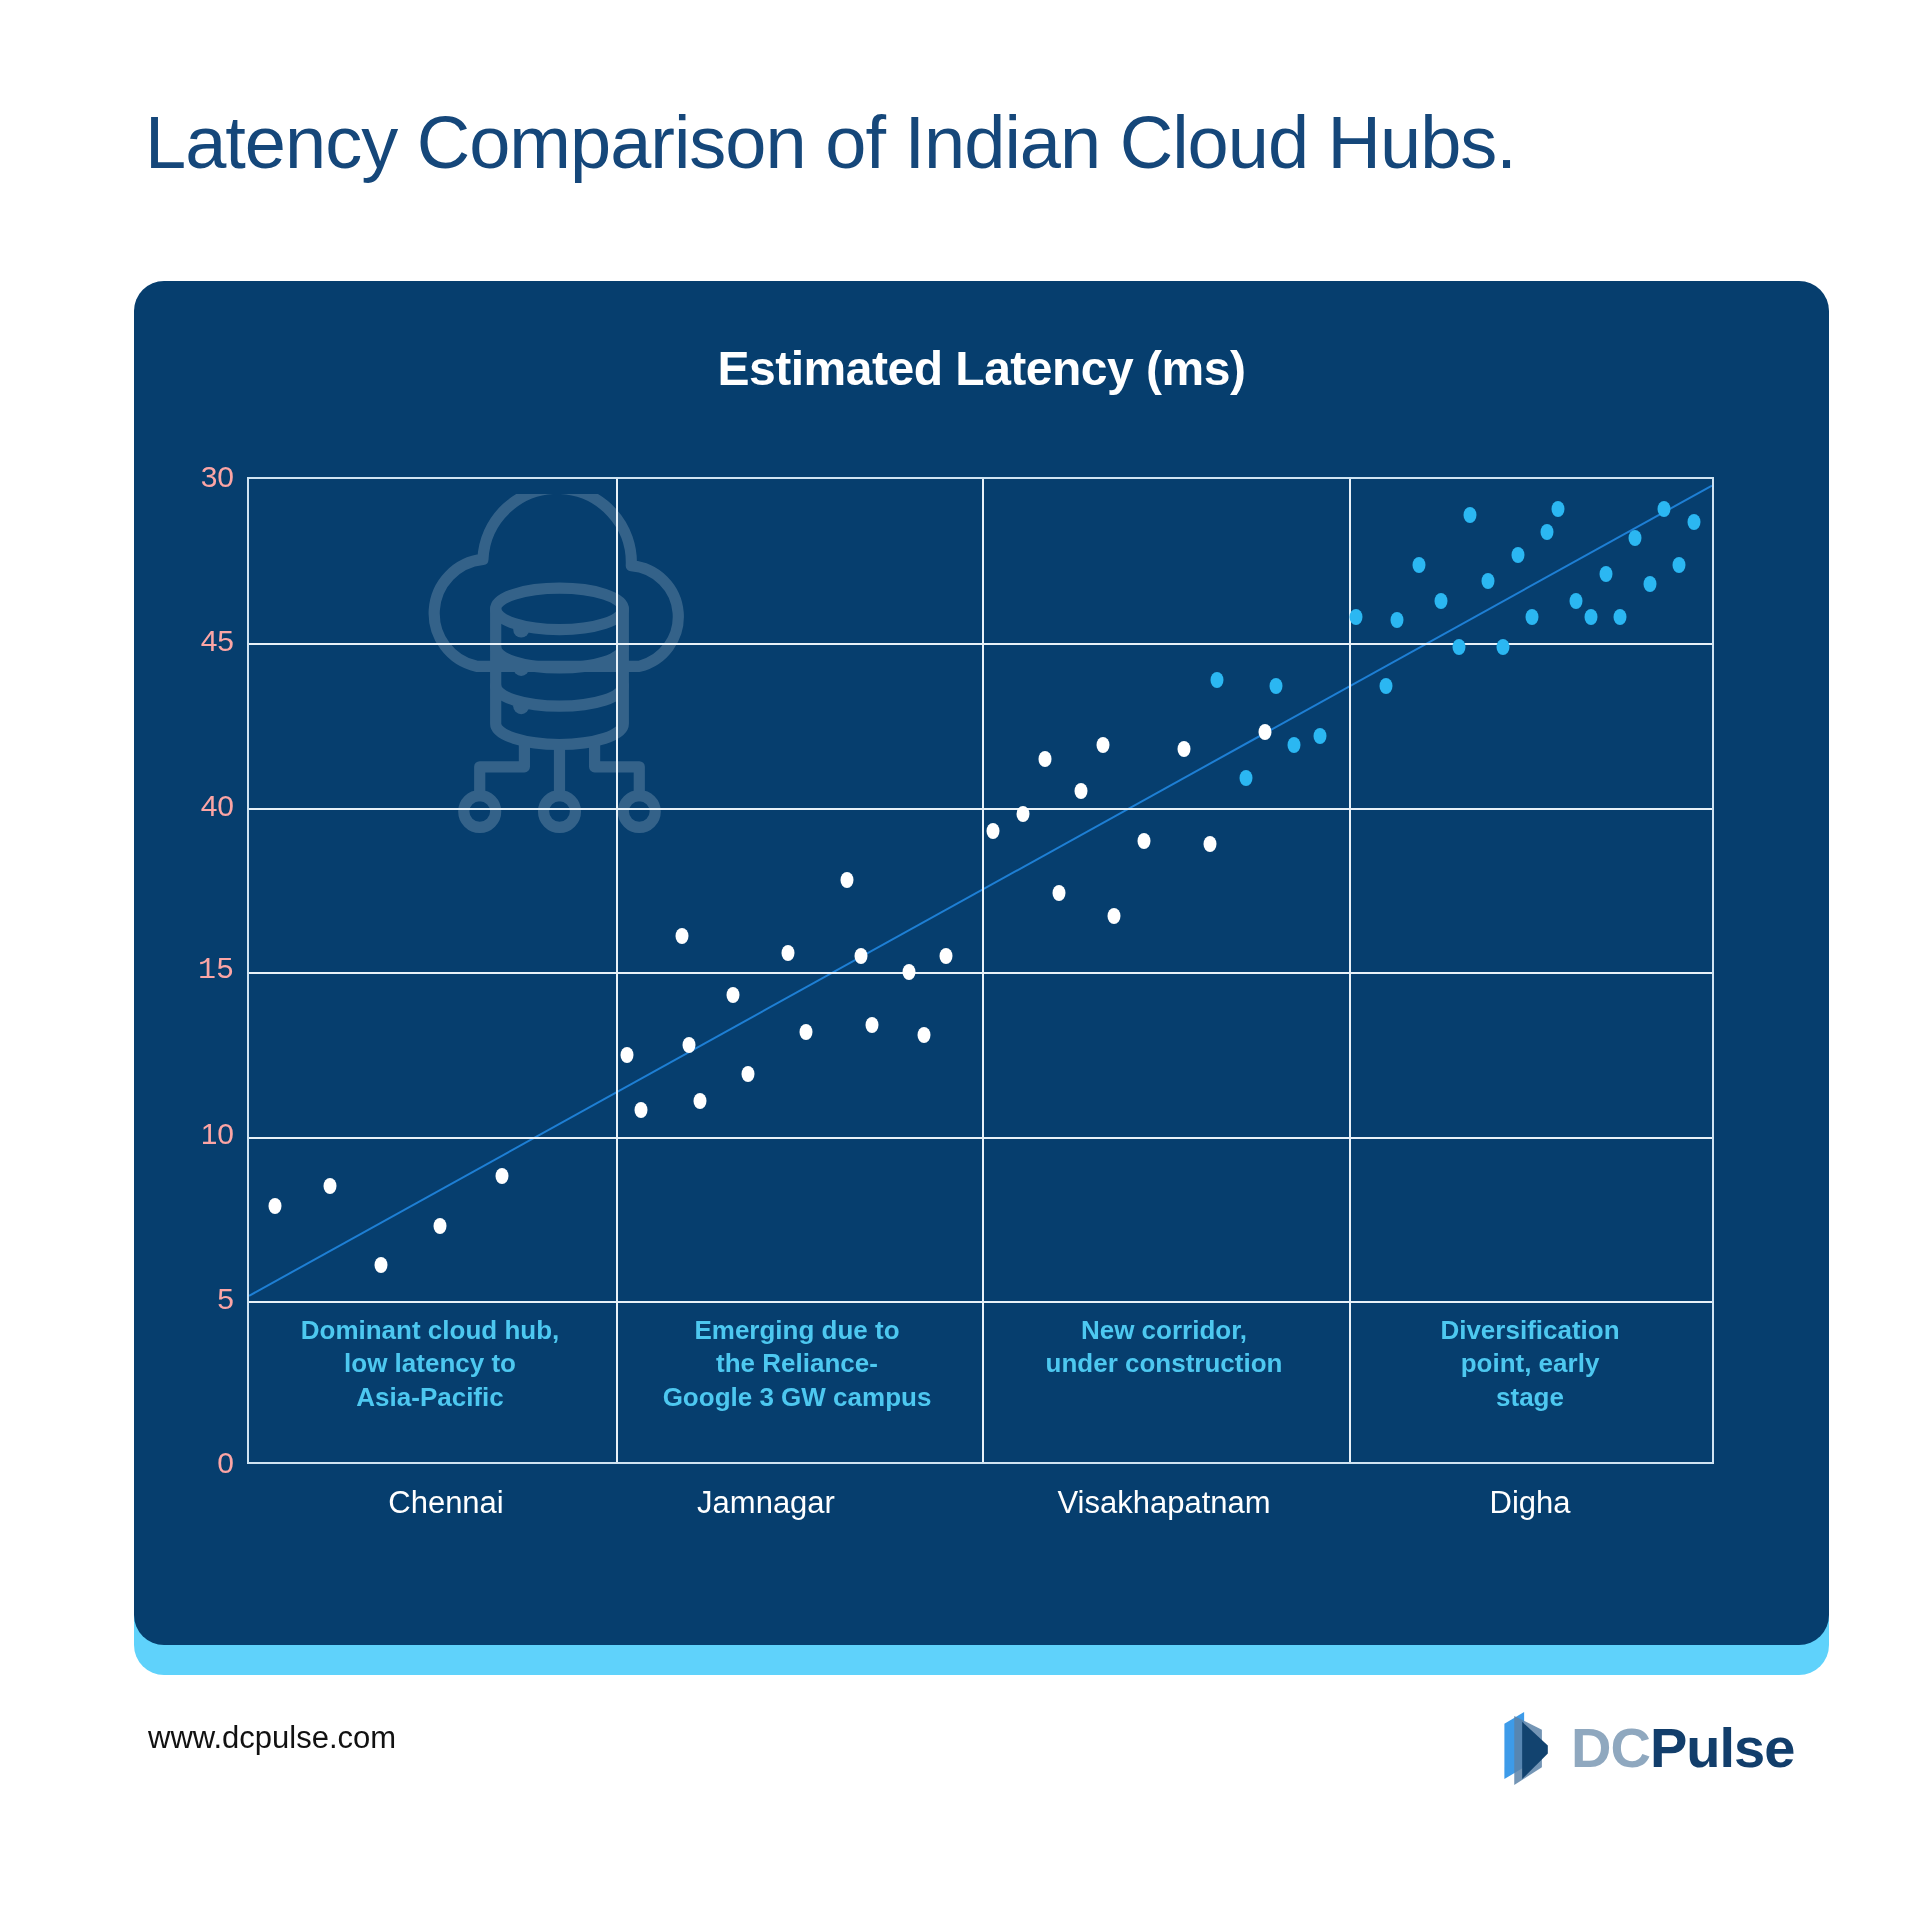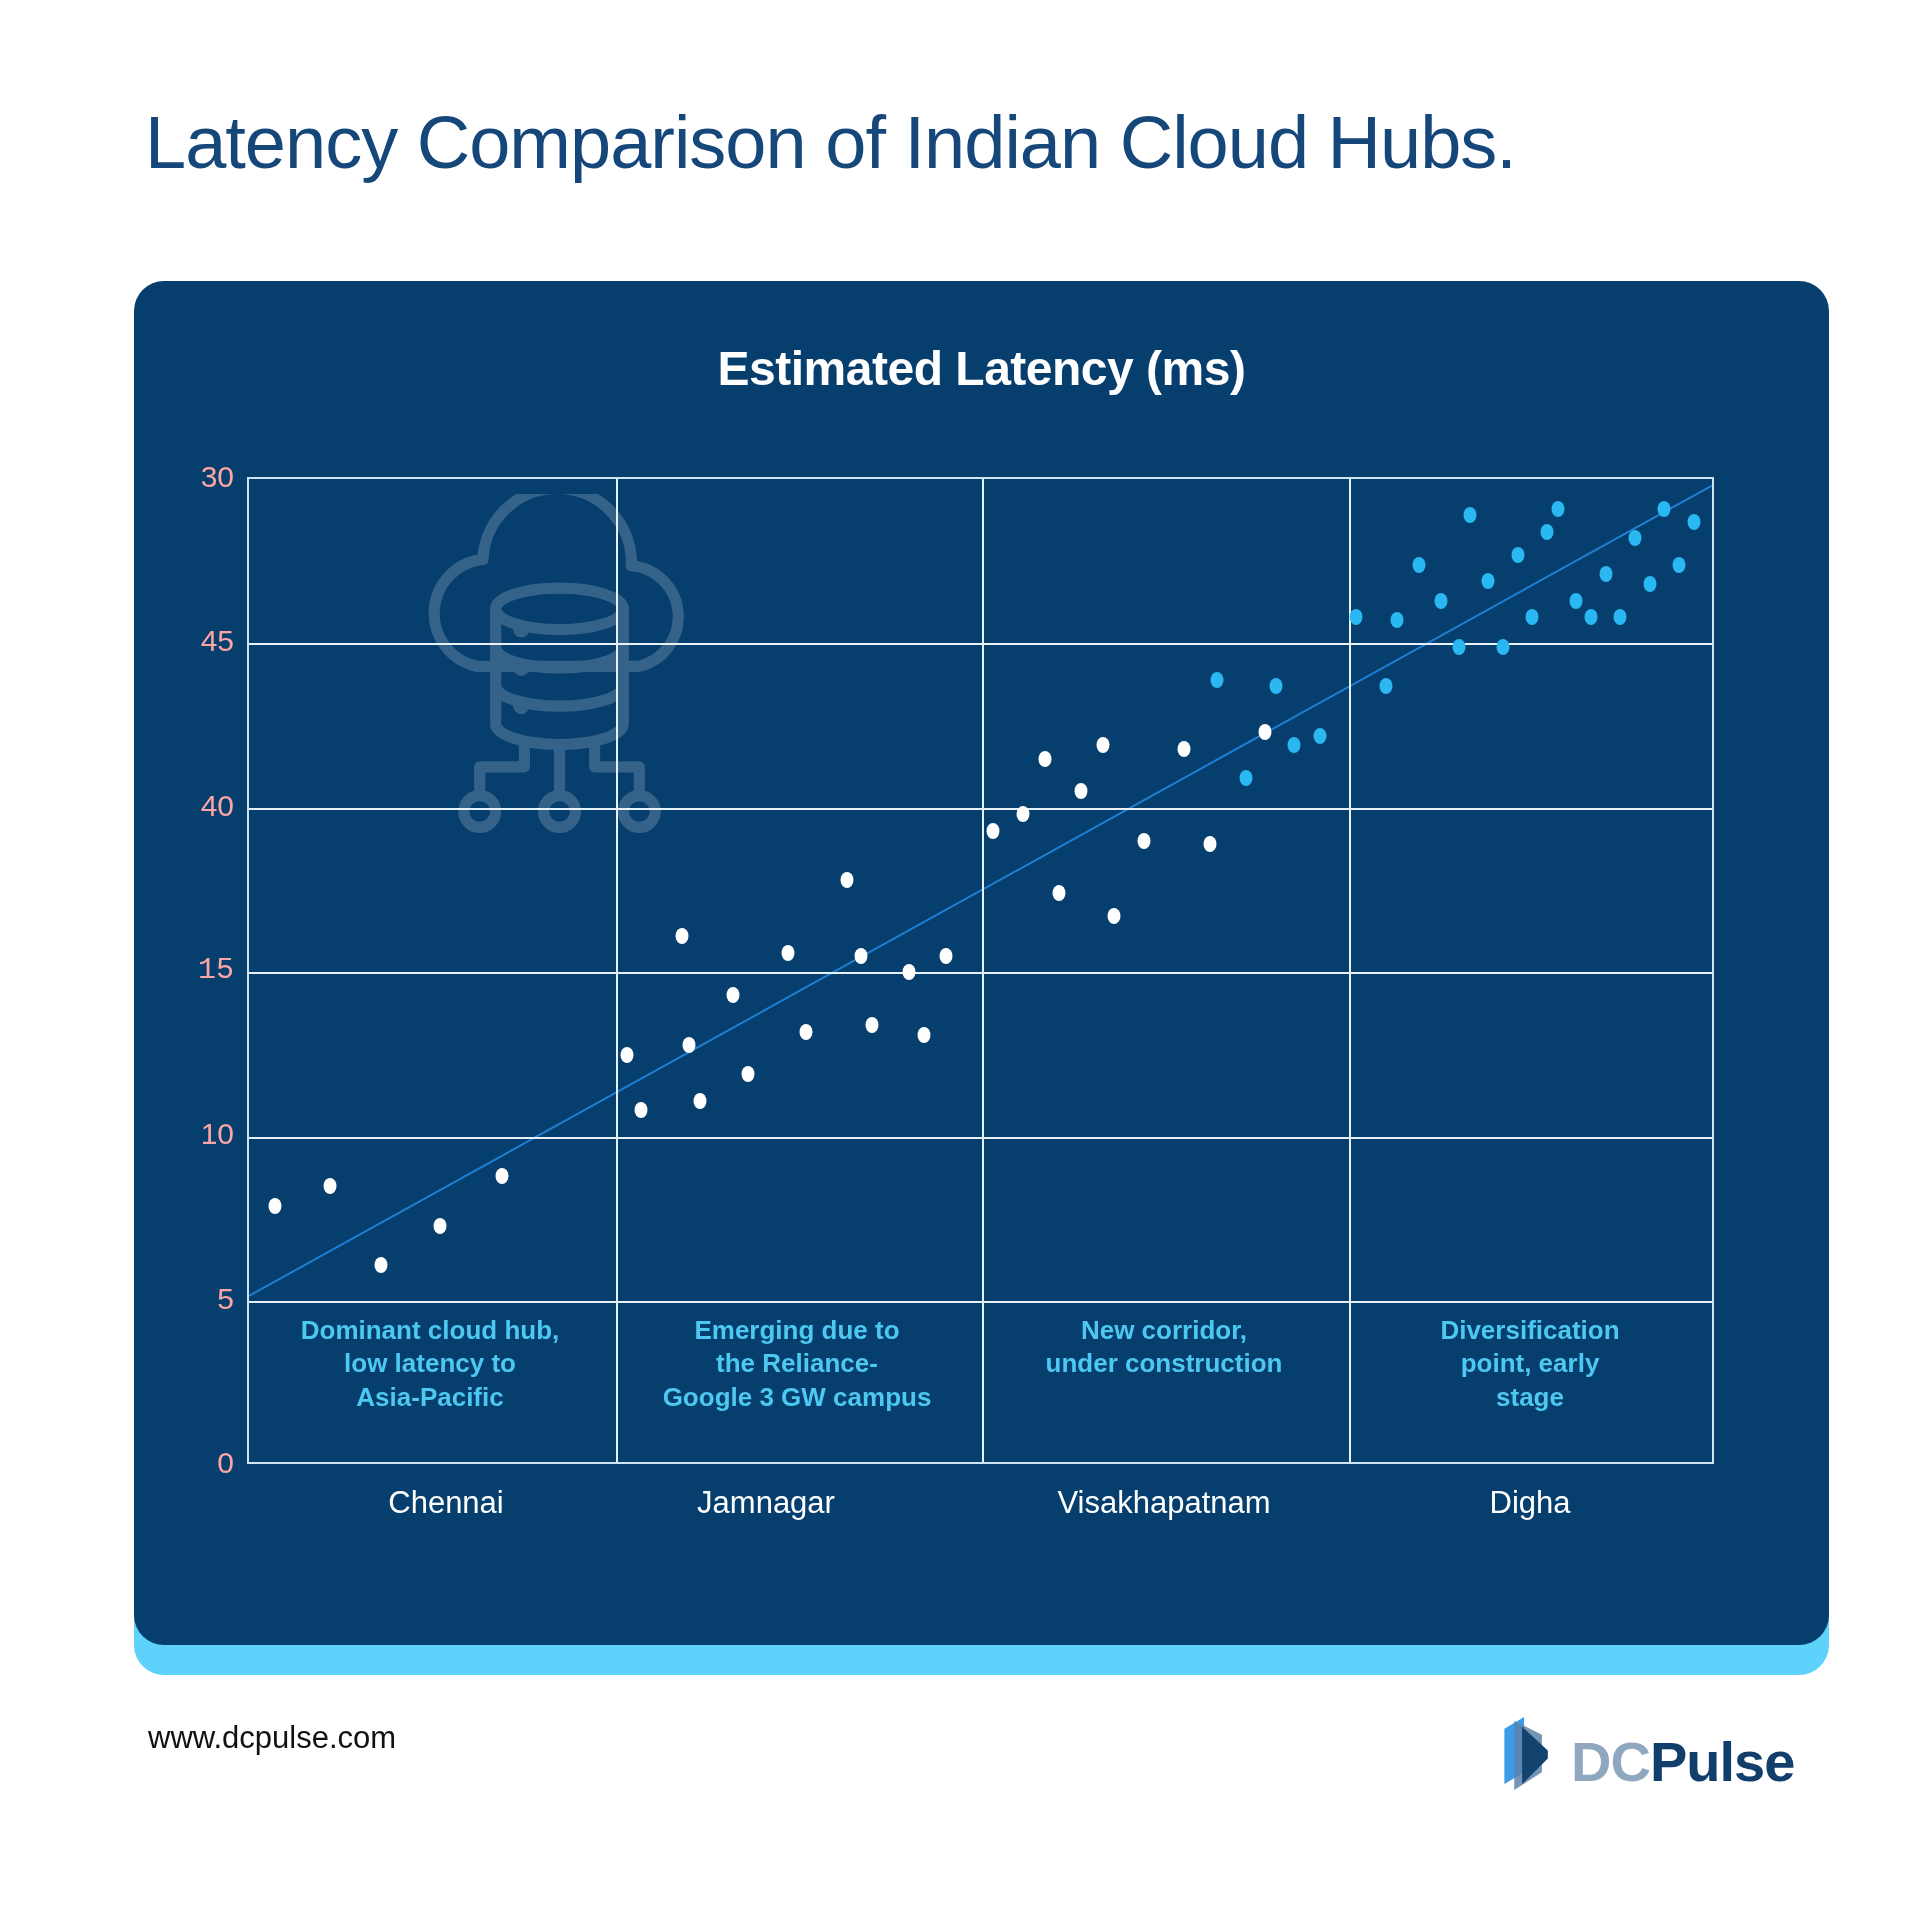--- a/index.html
+++ b/index.html
@@ -67,21 +67,21 @@
   .annot { position:absolute; color:#4DC8F0; font-size:26px; font-weight:700;
     line-height:1.28; text-align:center; transform:translateX(-50%);
     white-space:pre-line; }
 
   
   .footer-url {
     position:absolute; left:148px; top:1720px;
     font-size:31px; color:#111111;
   }
   .logo { position:absolute; left:1502px; top:1705px;
-    display:flex; align-items:flex-end; height:85px; }
+    display:flex; align-items:center; height:85px; }
   .logo-mark { width:64px; height:75px; margin-right:5px; }
   .logo-text { font-size:56px; font-weight:700; letter-spacing:-1px; line-height:1; }
   .logo-dc { color:#8FA8BF; }
   .logo-pulse { color:#123E6B; }
 </style>
 </head>
 <body>
 
 <div class="page">
 

